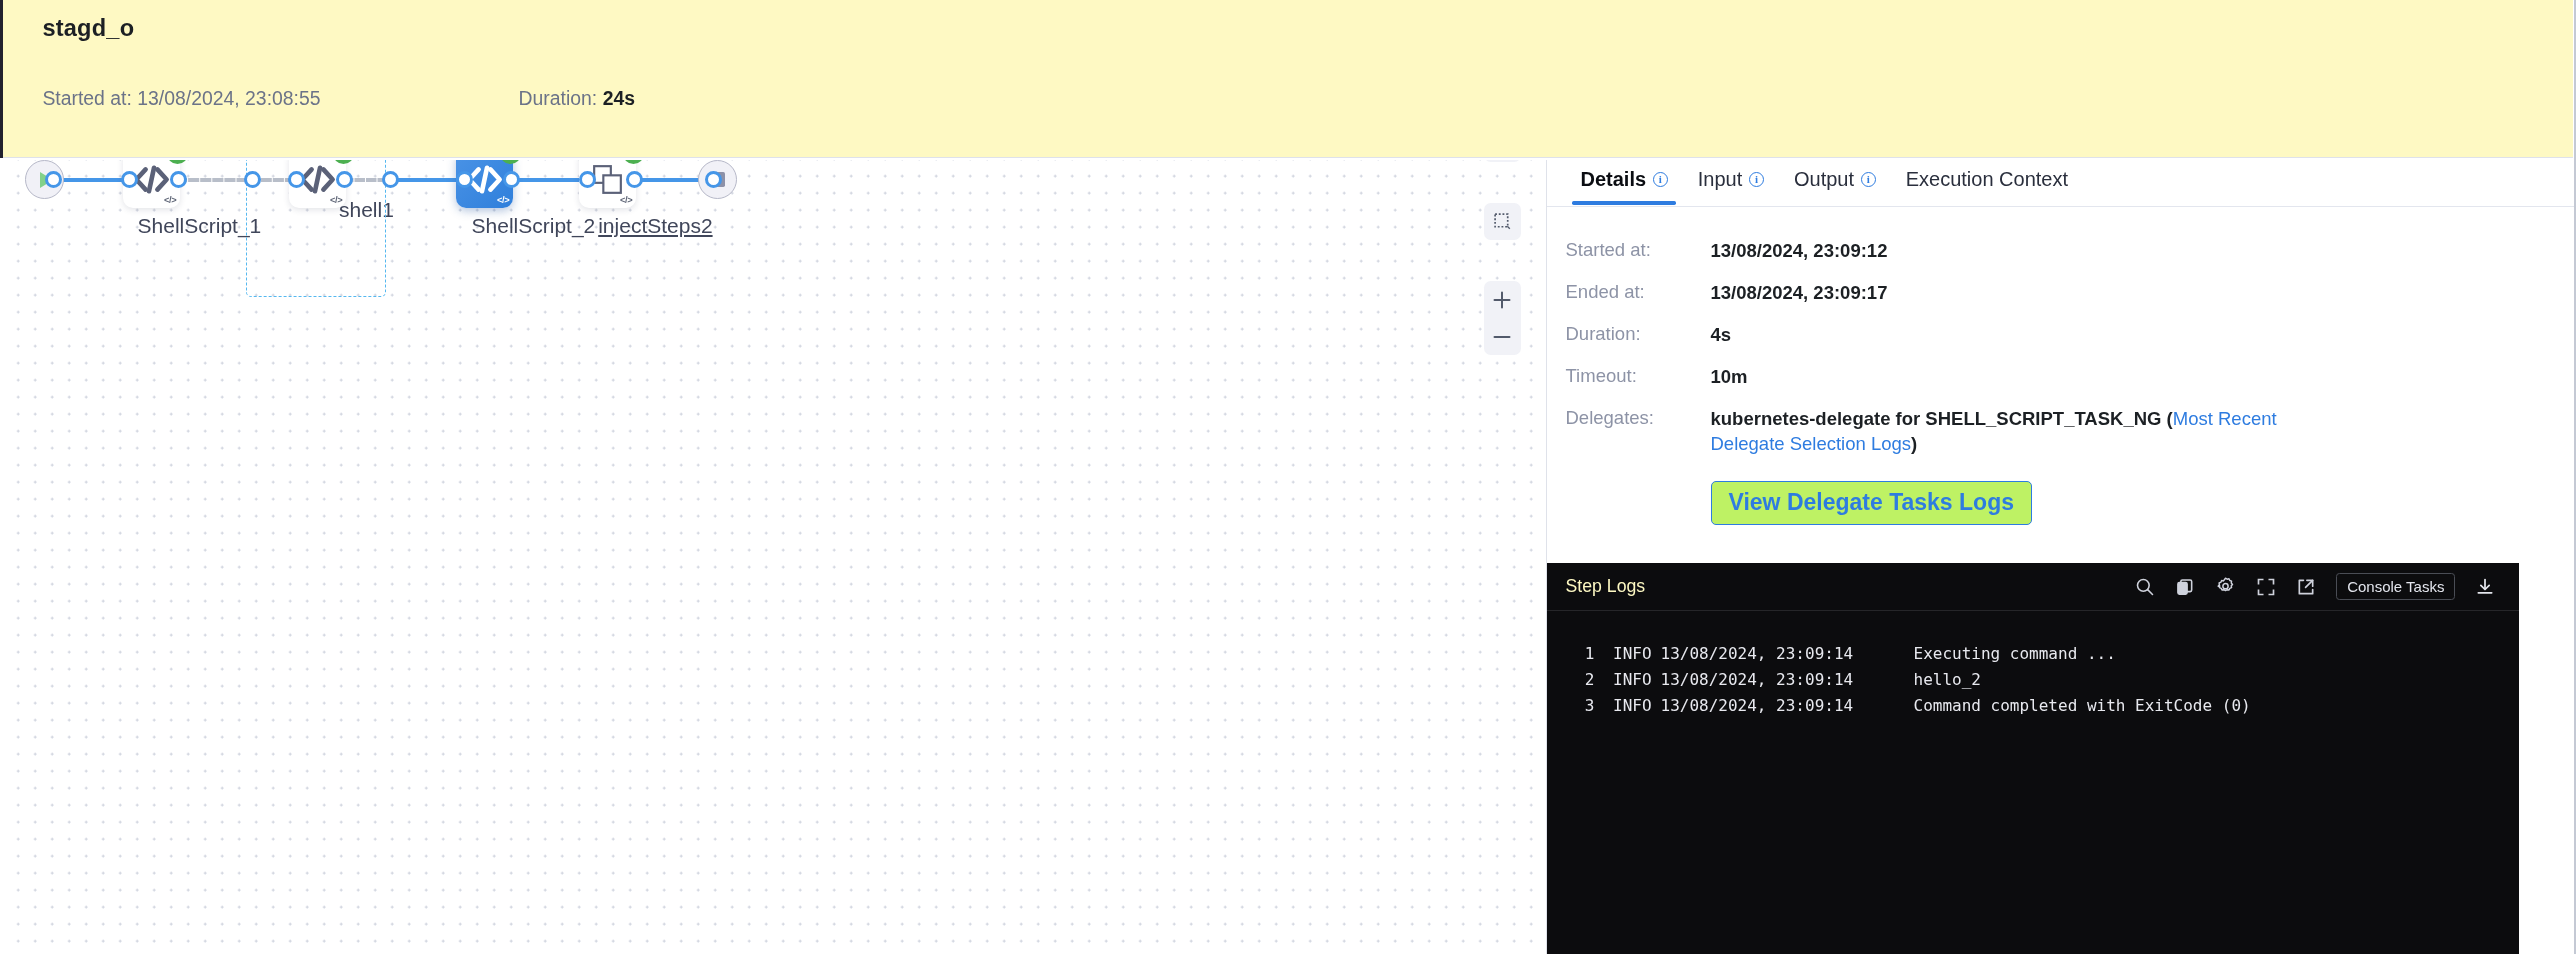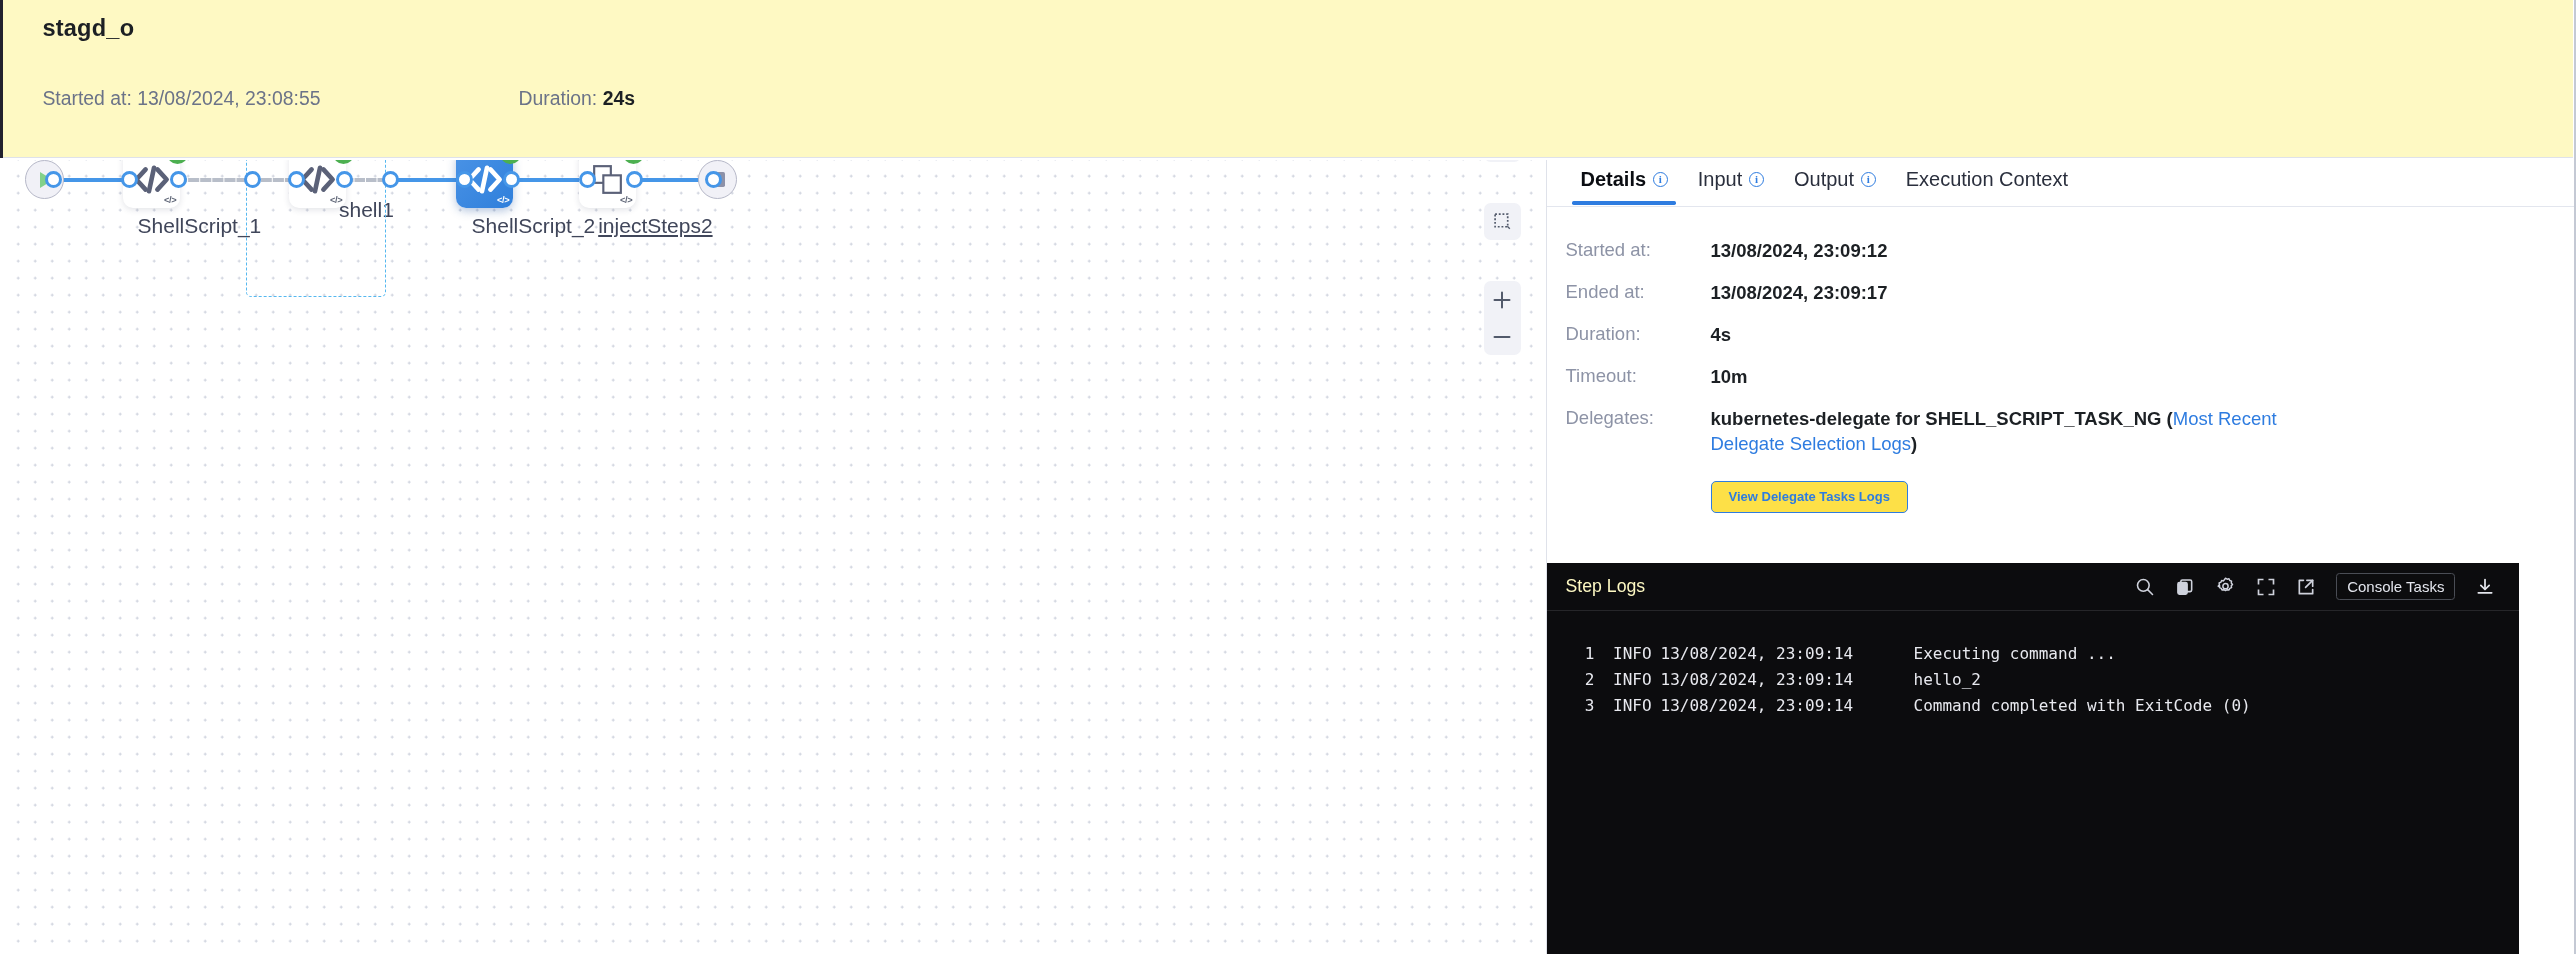--- a/index.html
+++ b/index.html
@@ -195,22 +195,22 @@
   }
   .d-val {
     font-size: 18.5px; color: #1c2024; font-weight: bold;
     max-width: 606px; line-height: 1.35;
   }
   .d-link { color: #2e7ce0; font-weight: normal; text-decoration: none; cursor: pointer; }
   .btn-outline {
     margin-top: 6.7px; margin-left: 145px;
     display: inline-block;
     border: 1.7px solid #2e7ce0; border-radius: 5px;
-    color: #2e7ce0; background: #fde047;
-    font-size: 13px; font-weight: bold;
+    color: #2e7ce0; background: #bef264;
+    font-size: 23px; font-weight: bold;
     padding: 7.6px 17px; cursor: pointer;
   }
 
   
   .logs {
     position: absolute; left: 0; top: 403px;
     width: 972px; height: 391px;
     background: #0c0c0e;
     display: flex; flex-direction: column;
   }

